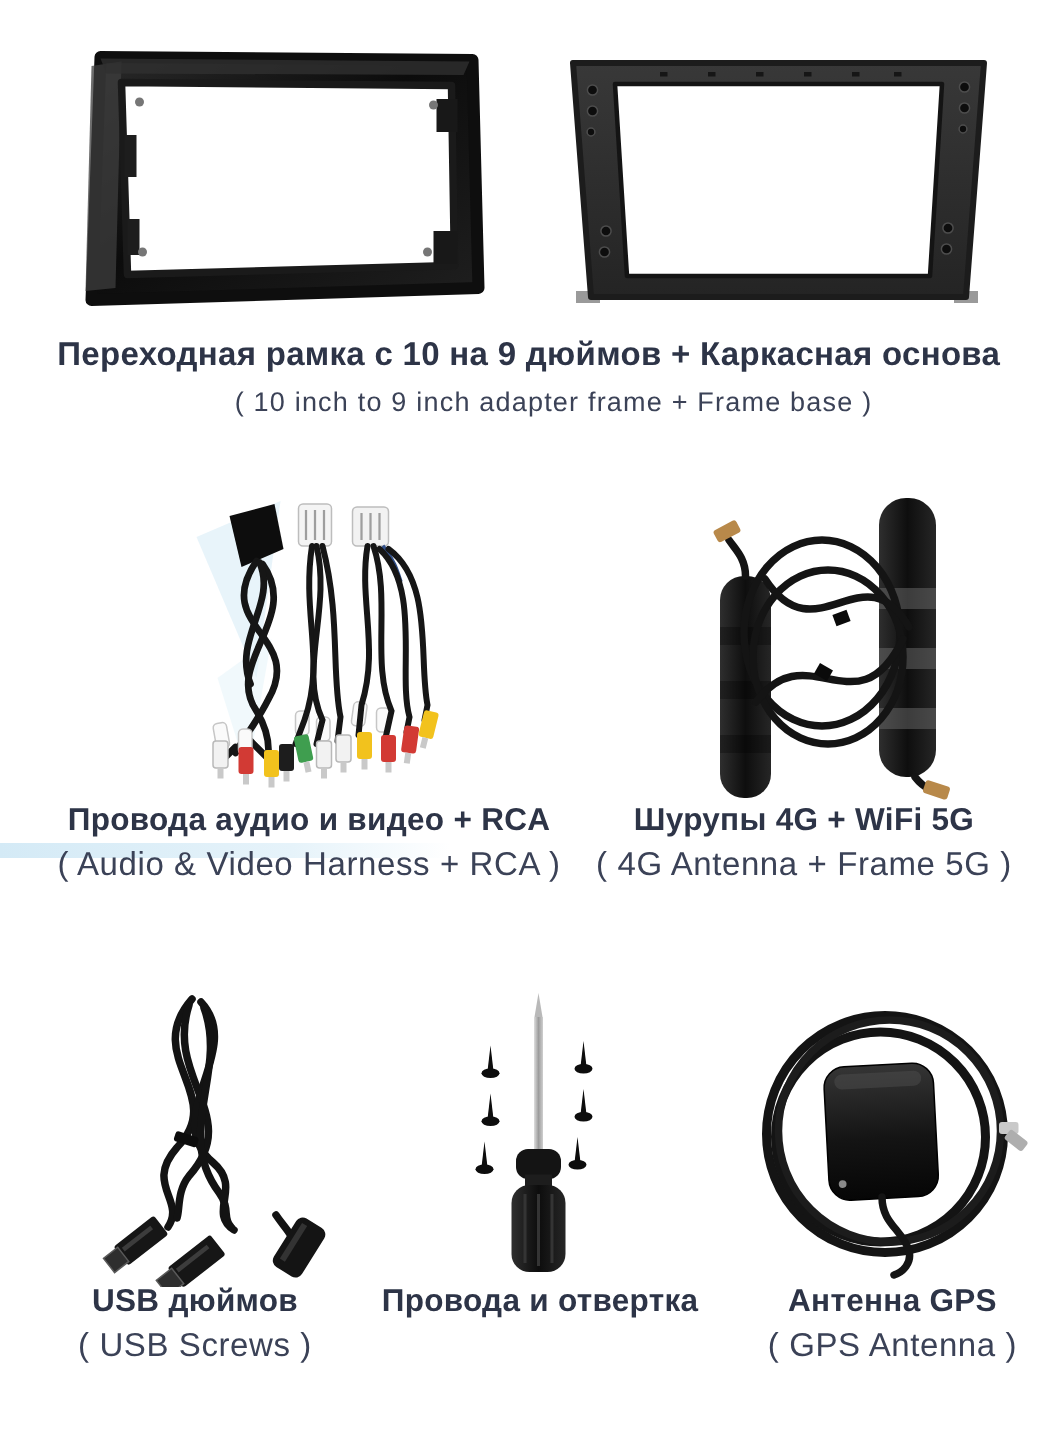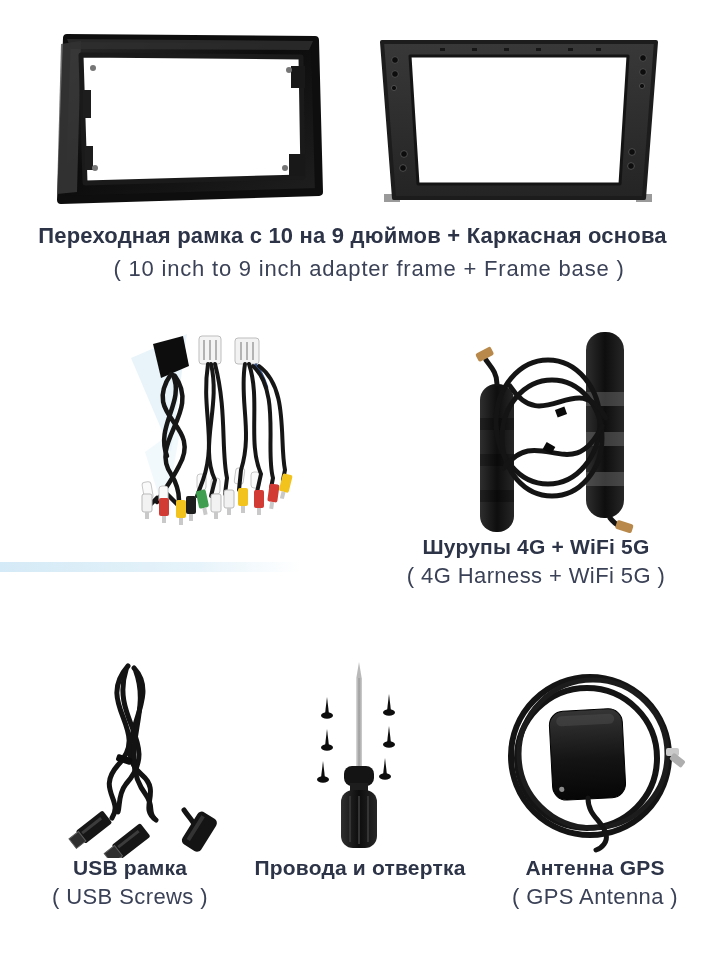--- a/index.html
+++ b/index.html
@@ -7,21 +7,21 @@
   .stage {
     position:relative; width:705px; height:970px; background:#ffffff;
     overflow:hidden; font-family:"Liberation Sans", sans-serif;
   }
   .abs { position:absolute; }
   .photo { display:block; }
   .caption { position:absolute; text-align:center; z-index:2; }
   .cap-ru { font-weight:700; color:#2d3447; font-size:21px; line-height:27px; letter-spacing:.2px; }
   .cap-en { font-weight:400; color:#3b4257; font-size:22px; line-height:31px; letter-spacing:.4px; }
   .caption.lg .cap-ru { font-size:22px; line-height:30px; }
-  .caption.lg .cap-en { font-size:22px; line-height:35px; letter-spacing:.8px;margin-left:33px; }
+  .caption.lg .cap-en { font-size:18px; line-height:35px; letter-spacing:.8px;margin-left:33px; }
   .stripe {
     position:absolute; left:0; top:562px; width:300px; height:10px; z-index:1;
     background:linear-gradient(to right, #d4eaf6 0%, #e6f3fa 65%, rgba(230,243,250,0) 100%);
   }
 </style>
 </head>
 <body>
 
 <div class="stage">
 
@@ -212,23 +212,27 @@
       <path d="M50,60 C84,112 116,40 146,92"></path>
       <path d="M37,58 C37,46 30,40 26,34"></path>
       <path d="M150,192 C153,196 157,199 161,201"></path>
     </g>
     <rect x="16" y="24" width="17" height="9" rx="2" fill="#b8894a" transform="rotate(-28 24 28)"></rect>
     <rect x="156" y="196" width="17" height="9" rx="2" fill="#b8894a" transform="rotate(18 164 200)"></rect>
     <rect x="84" y="118" width="10" height="8" fill="#0a0a0a" transform="rotate(30 89 122)"></rect>
     <rect x="96" y="82" width="10" height="8" fill="#0a0a0a" transform="rotate(-20 101 86)"></rect>
   </svg>
 
+  <div class="caption" style="left:6px;top:533px;width:400px">
+    <div class="cap-ru">Провода аудио и видео + RCA</div>
+    <div class="cap-en">( Audio &amp; Video Harness + RCA )</div>
+  </div>
   <div class="caption" style="left:396px;top:533px;width:280px">
     <div class="cap-ru">Шурупы 4G + WiFi 5G</div>
-    <div class="cap-en">( 4G Harness + WiFi 5G )</div>
+    <div class="cap-en">( 4G Antenna + Frame 5G )</div>
   </div>
 
   <svg class="abs photo" style="left:66px;top:660px" width="158" height="198" viewBox="0 0 158 198">
     <g fill="none" stroke="#131313" stroke-width="5" stroke-linecap="round">
       <path d="M62,6 C28,45 86,70 52,105 C30,130 58,140 46,158"></path>
       <path d="M68,8 C98,40 40,85 76,115 C96,132 72,148 90,160"></path>
       <path d="M60,10 C44,60 96,84 60,124 C52,134 54,146 52,152"></path>
       <path d="M70,12 C86,55 50,95 80,135 C88,146 82,152 88,158"></path>
       <path d="M118,150 C122,156 126,160 128,164"></path>
     </g>
@@ -323,21 +327,21 @@
       <circle cx="70" cy="130" r="2.6" fill="#8a8a8a"></circle>
     </g>
     <path d="M98,140 C98,158 112,162 116,176 C118,184 112,190 106,192" fill="none" stroke="#141414" stroke-width="5" stroke-linecap="round"></path>
     <g>
       <rect x="176" y="90" width="13" height="8" rx="2" fill="#c9c9c9"></rect>
       <rect x="180" y="98" width="15" height="8" rx="2" fill="#aeaeae" transform="rotate(38 187 102)"></rect>
     </g>
   </svg>
 
   <div class="caption" style="left:20px;top:854px;width:220px">
-    <div class="cap-ru">USB рамка</div>
+    <div class="cap-ru">USB дюймов</div>
     <div class="cap-en">( USB Screws )</div>
   </div>
   <div class="caption" style="left:240px;top:854px;width:240px">
     <div class="cap-ru">Провода и отвертка</div>
   </div>
   <div class="caption" style="left:482px;top:854px;width:226px">
     <div class="cap-ru">Антенна GPS</div>
     <div class="cap-en">( GPS Antenna )</div>
   </div>
 

